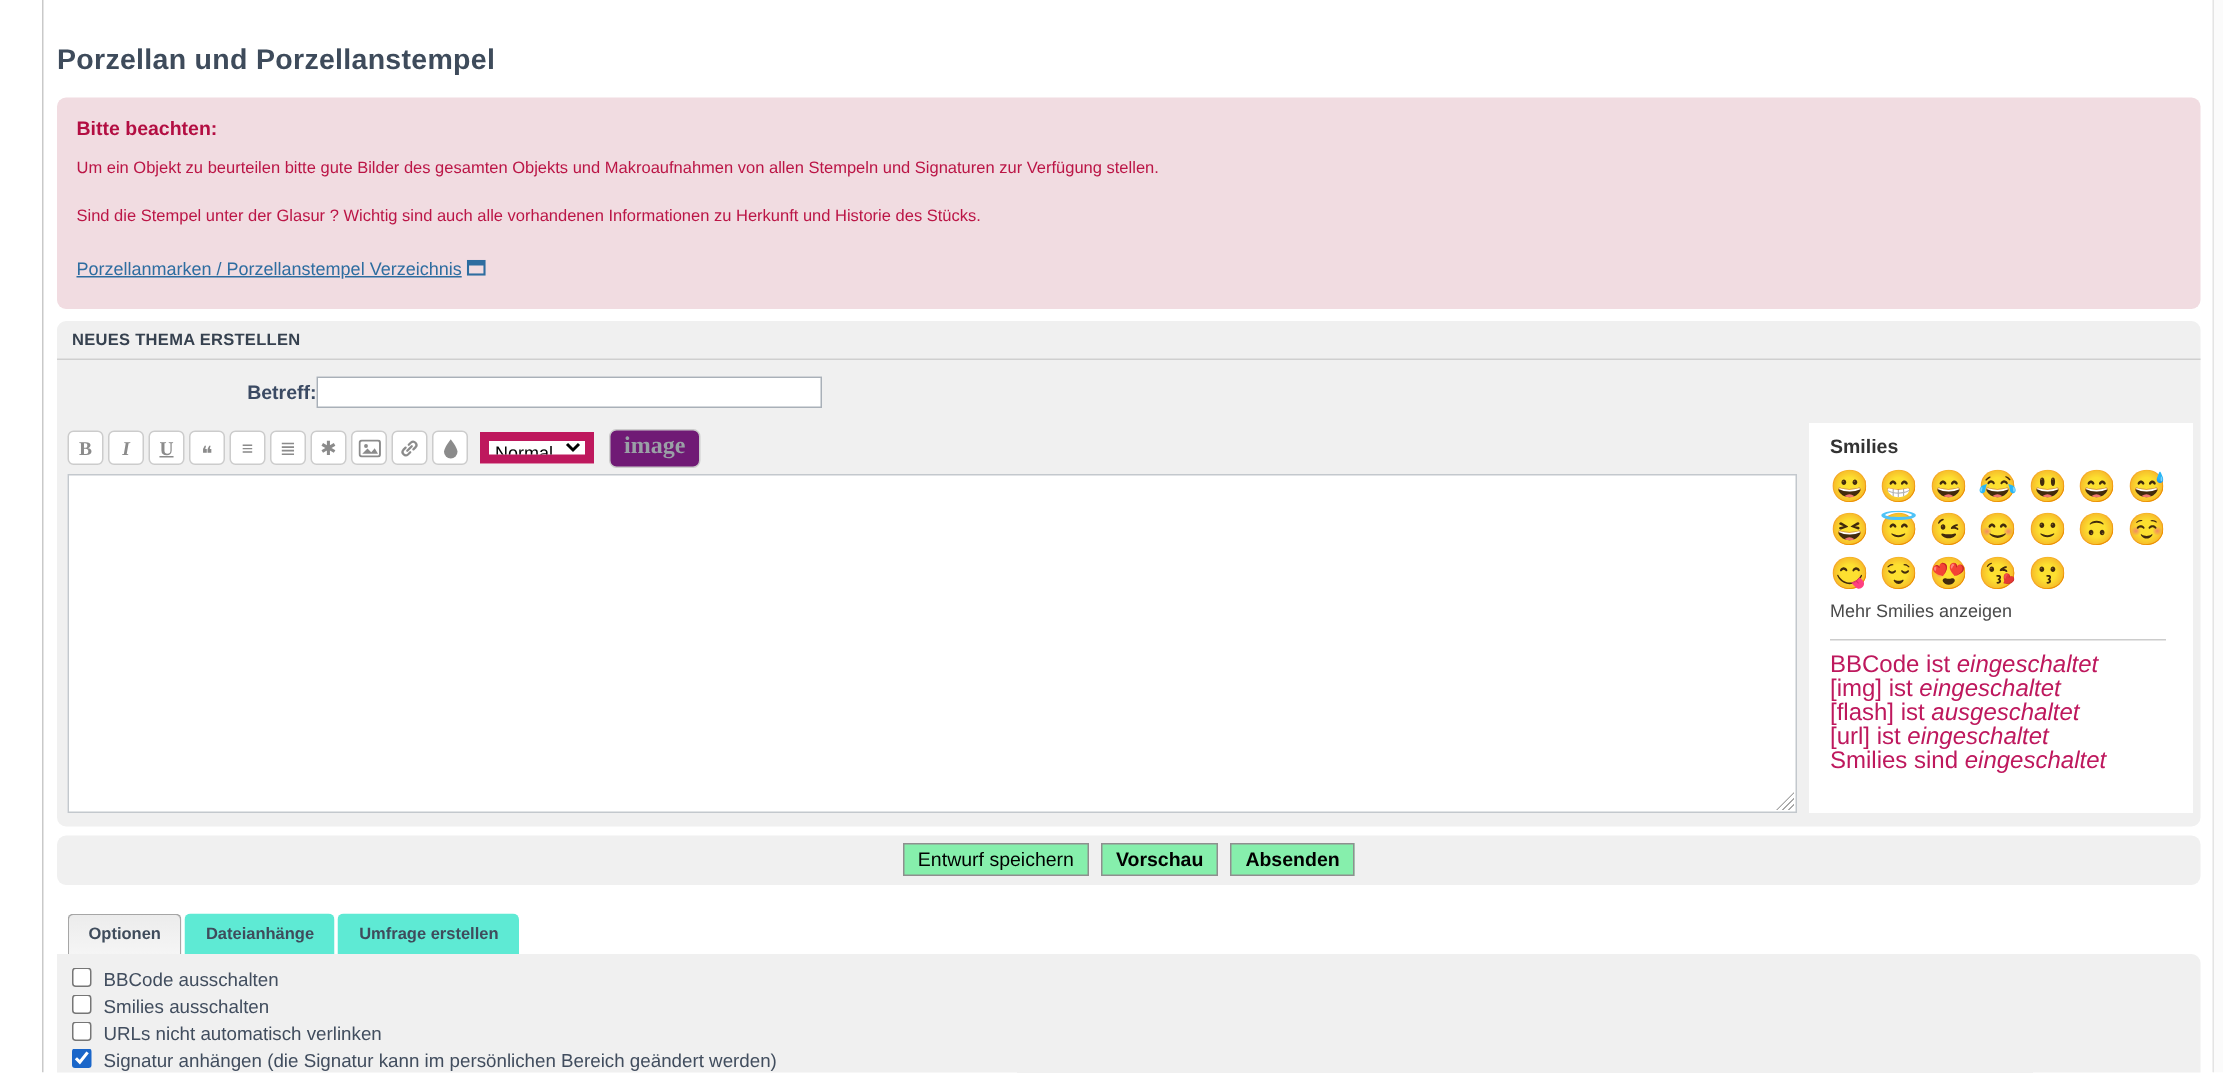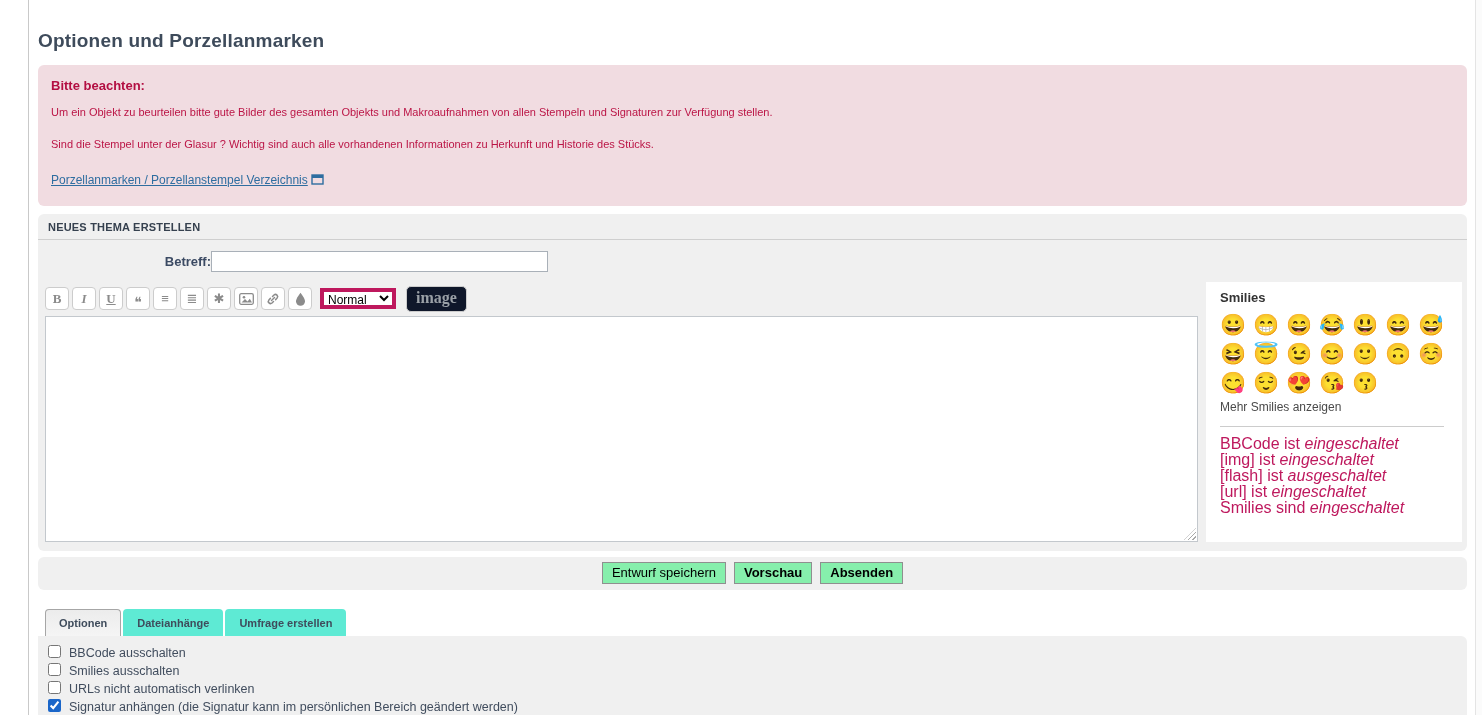--- a/index.html
+++ b/index.html
@@ -31,23 +31,23 @@
 
   .message-row { display:flex; padding:0 5px 9px 7px; }
   .editor-col { flex:1; min-width:0; }
   .toolbar { display:flex; align-items:center; gap:3px; height:29px; margin-top:2px; }
   .tb-btn { width:24px; height:23px; border:1px solid #ccc; border-radius:4px; background:#fff;
             color:#8b8b8b; display:flex; align-items:center; justify-content:center;
             font-size:13px; cursor:pointer; padding:0; }
   .tb-serif { font-family:"Liberation Serif", serif; font-weight:bold; }
   .tb-underline { text-decoration:underline; }
   .tb-quote { font-size:14px; line-height:10px; padding-top:6px; }
-  .font-select { margin-left:5px; width:76px; height:21px; font-size:12px; border:4px solid #be185d; background:#fff; color:#000; }
+  .font-select { margin-left:5px; width:76px; height:21px; font-size:12px; border:6px solid #be185d; background:#fff; color:#000; }
   .image-btn { margin-left:7px; height:26px; padding:0 9px 2px 9px; border:1px solid #ccc; border-radius:5px;
-               background:#0f172a; color:#9aa0a6; font-family:"Liberation Serif", serif; font-weight:bold; font-size:16px; cursor:pointer; }
+               background:#701a75; color:#9aa0a6; font-family:"Liberation Serif", serif; font-weight:bold; font-size:16px; cursor:pointer; }
   .textarea-wrap { position:relative; margin-top:3px; }
   .message-textarea { display:block; width:100%; height:226px; border:1px solid #c3c8cd; background:#fff;
                       resize:none; font-family:"Liberation Sans", sans-serif; font-size:13px; padding:4px 6px; }
   .resize-handle { position:absolute; right:2px; bottom:2px; width:12px; height:12px;
       background:repeating-linear-gradient(135deg, transparent 0 2px, #a8a8a8 2px 3px);
       clip-path:polygon(100% 0, 100% 100%, 0 100%); cursor:nwse-resize; }
 
   
   .side-col { width:256px; margin-left:8px; background:#ffffff; padding:6px 8px 8px 14px; }
   .smilies-title { font-weight:bold; font-size:13px; color:#333; margin:2px 0 5px 0; }
@@ -75,21 +75,21 @@
   .icon-svg { display:block; }
 </style>
 </head>
 <body>
 
 <div class="left-rule"></div>
 <div class="scroll-strip"></div>
 
 <div class="content">
 
-  <h1 class="page-title">Optionen und Porzellanmarken</h1>
+  <h1 class="page-title">Porzellan und Porzellanstempel</h1>
 
   <div class="notice">
     <div class="notice-heading">Bitte beachten:</div>
     <p class="notice-line">Um ein Objekt zu beurteilen bitte gute Bilder des gesamten Objekts und Makroaufnahmen von allen Stempeln und Signaturen zur Verfügung stellen.</p>
     <p class="notice-line">Sind die Stempel unter der Glasur ? Wichtig sind auch alle vorhandenen Informationen zu Herkunft und Historie des Stücks.</p>
     <div class="notice-link-row">
       <a class="notice-link">Porzellanmarken / Porzellanstempel Verzeichnis</a><span class="ext-icon"><svg class="icon-svg" width="13" height="11" viewBox="0 0 13 11">
             <rect x="1" y="1" width="11" height="9" fill="none" stroke="#2e6da0" stroke-width="1.4"></rect>
             <rect x="1" y="1" width="11" height="3" fill="#2e6da0"></rect>
           </svg></span>

